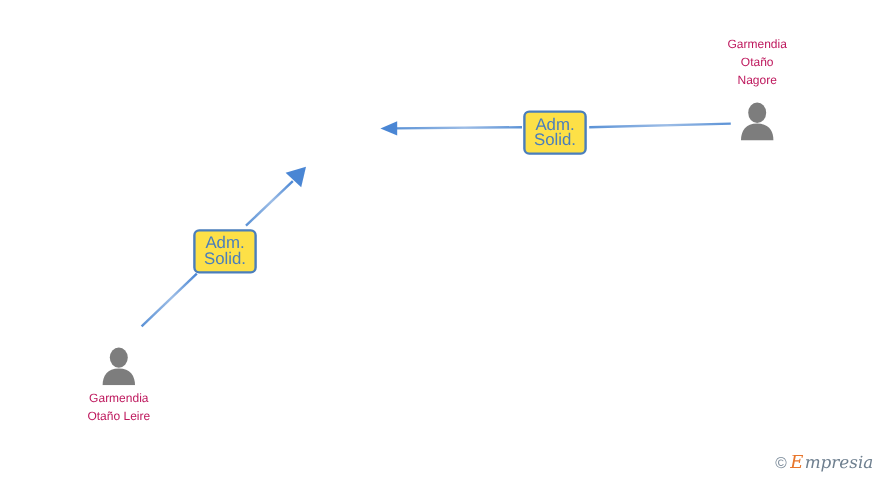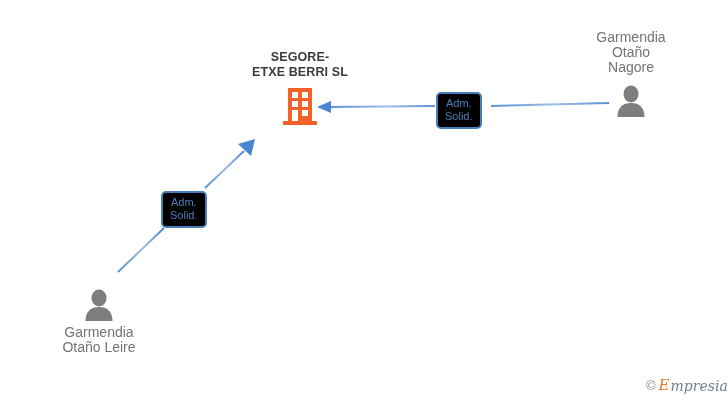--- a/index.html
+++ b/index.html
@@ -52,43 +52,43 @@
 
   
   .person-node {
     position: absolute;
     width: 150px;
     text-align: center;
   }
   .person-node.right { left: 556px; top: 30px; }
   .person-node.left  { left: 24px;  top: 283px; }
   .person-label {
-    font-size: 14px;
-    color: #737373;
+    font-size: 10px;
+    color: #be185d;
     line-height: 15px;
     white-space: pre-line;
   }
   .person-icon-wrap {
     height: 38px;
     display: flex;
     align-items: flex-end;
     justify-content: center;
   }
   .person-node.right .person-icon-wrap { margin-top: 4px; }
   .person-node.left  .person-label     { margin-top: 4px; }
 
   
   .edge-label {
     position: absolute;
     box-sizing: border-box;
     border: 2px solid #4a7ebb;
     border-radius: 5px;
-    background: #000000;
+    background: #fde047;
     color: #4a7ebb;
-    font-size: 11px;
+    font-size: 14px;
     line-height: 13px;
     padding: 3px 7px 4px 7px;
     text-align: center;
     white-space: pre-line;
     font-weight: normal;
   }
   .edge-label.l1 { left: 436px; top: 92px; }
   .edge-label.l2 { left: 161px; top: 191px; }
 
   
@@ -147,40 +147,20 @@
       <polygon points="317,107 331,101 331,113" fill="#4a86d4"></polygon>
     </g>
 
     <g>
       <line x1="118" y1="272" x2="164" y2="228" stroke="url(#gradLeft)" stroke-width="2"></line>
       <line x1="205" y1="188" x2="244" y2="151" stroke="url(#gradLeft)" stroke-width="2"></line>
       <polygon points="255,139 238,144 251,156" fill="#4a86d4"></polygon>
     </g>
   </svg>
 
-  <div class="company-node">
-    <div class="company-title">SEGORE-
-ETXE BERRI SL</div>
-    <div class="company-icon-wrap">
-      <svg width="34" height="40" viewBox="0 0 34 40" xmlns="http://www.w3.org/2000/svg">
-
-        <rect x="5" y="2" width="24" height="33" fill="#f4622a"></rect>
-
-        <rect x="0" y="35" width="34" height="4" fill="#f4622a"></rect>
-
-        <rect x="9" y="6" width="6" height="6" fill="#ffffff"></rect>
-        <rect x="19" y="6" width="6" height="6" fill="#ffffff"></rect>
-        <rect x="9" y="15" width="6" height="6" fill="#ffffff"></rect>
-        <rect x="19" y="15" width="6" height="6" fill="#ffffff"></rect>
-        <rect x="19" y="24" width="6" height="6" fill="#ffffff"></rect>
-
-        <rect x="9" y="24" width="6" height="11" fill="#ffffff"></rect>
-      </svg>
-    </div>
-  </div>
 
   <div class="person-node right">
     <div class="person-label">Garmendia
 Otaño
 Nagore</div>
     <div class="person-icon-wrap">
       <svg width="34" height="32" viewBox="0 0 34 32" xmlns="http://www.w3.org/2000/svg">
         <ellipse cx="17" cy="9" rx="7.5" ry="8.5" fill="#7d7d7d"></ellipse>
         <path d="M17 18 C7.5 18 3.5 24 3.5 32 L30.5 32 C30.5 24 26.5 18 17 18 Z" fill="#7d7d7d"></path>
       </svg>

